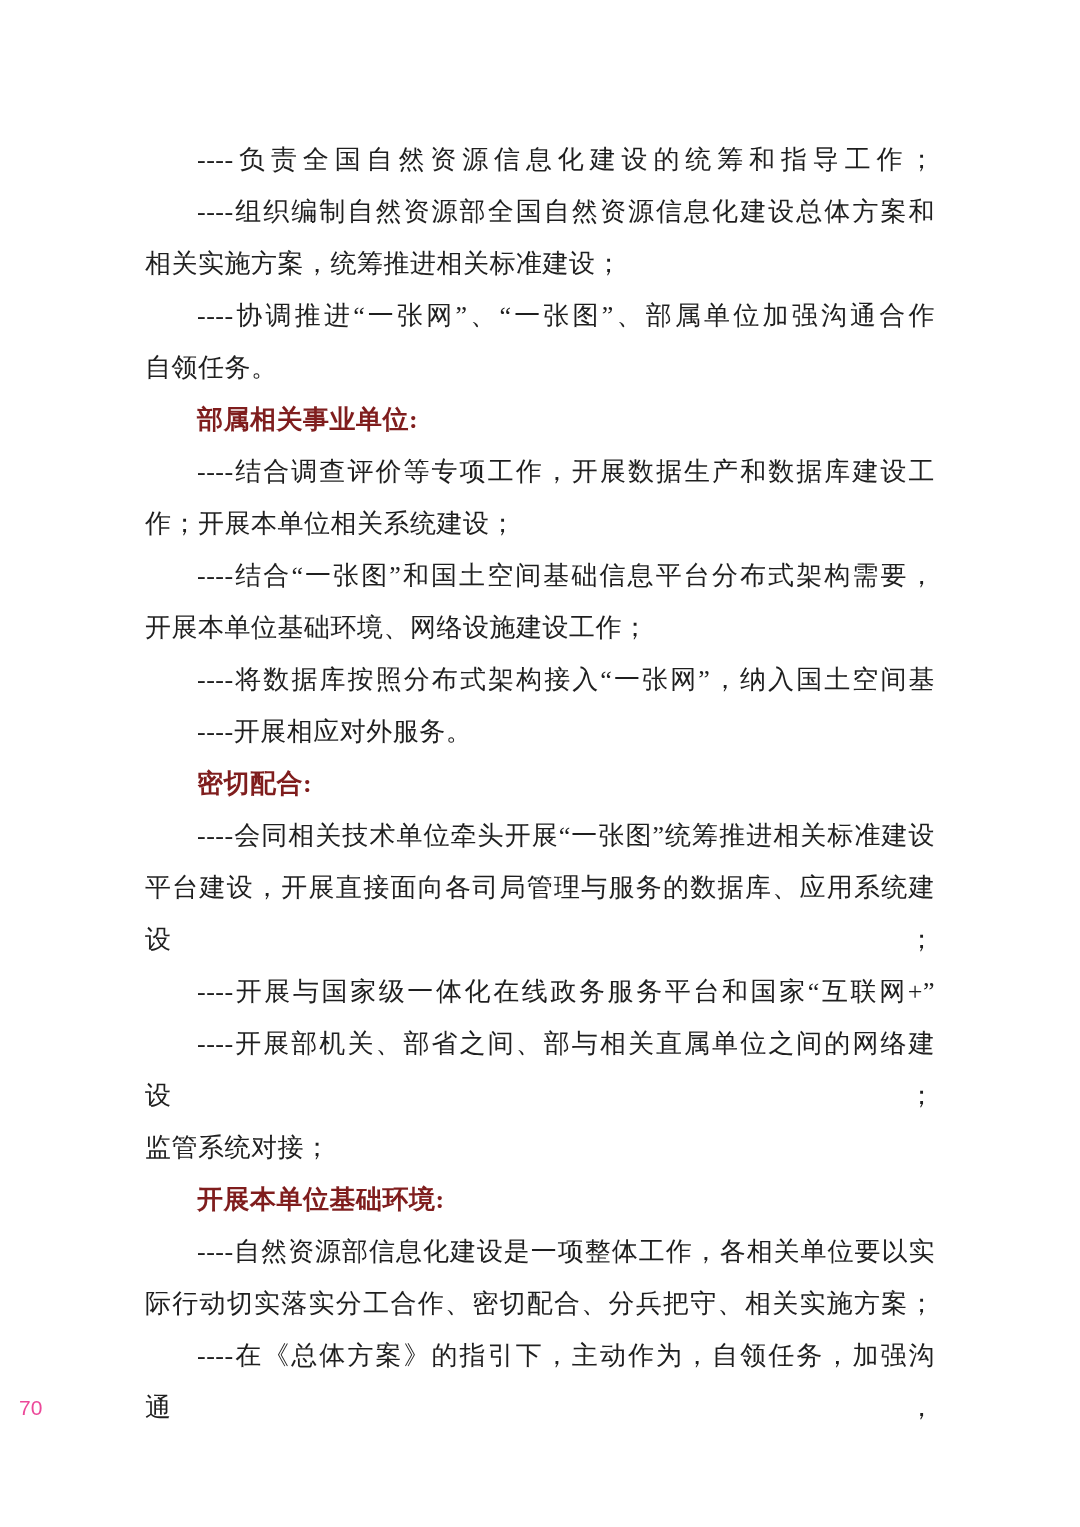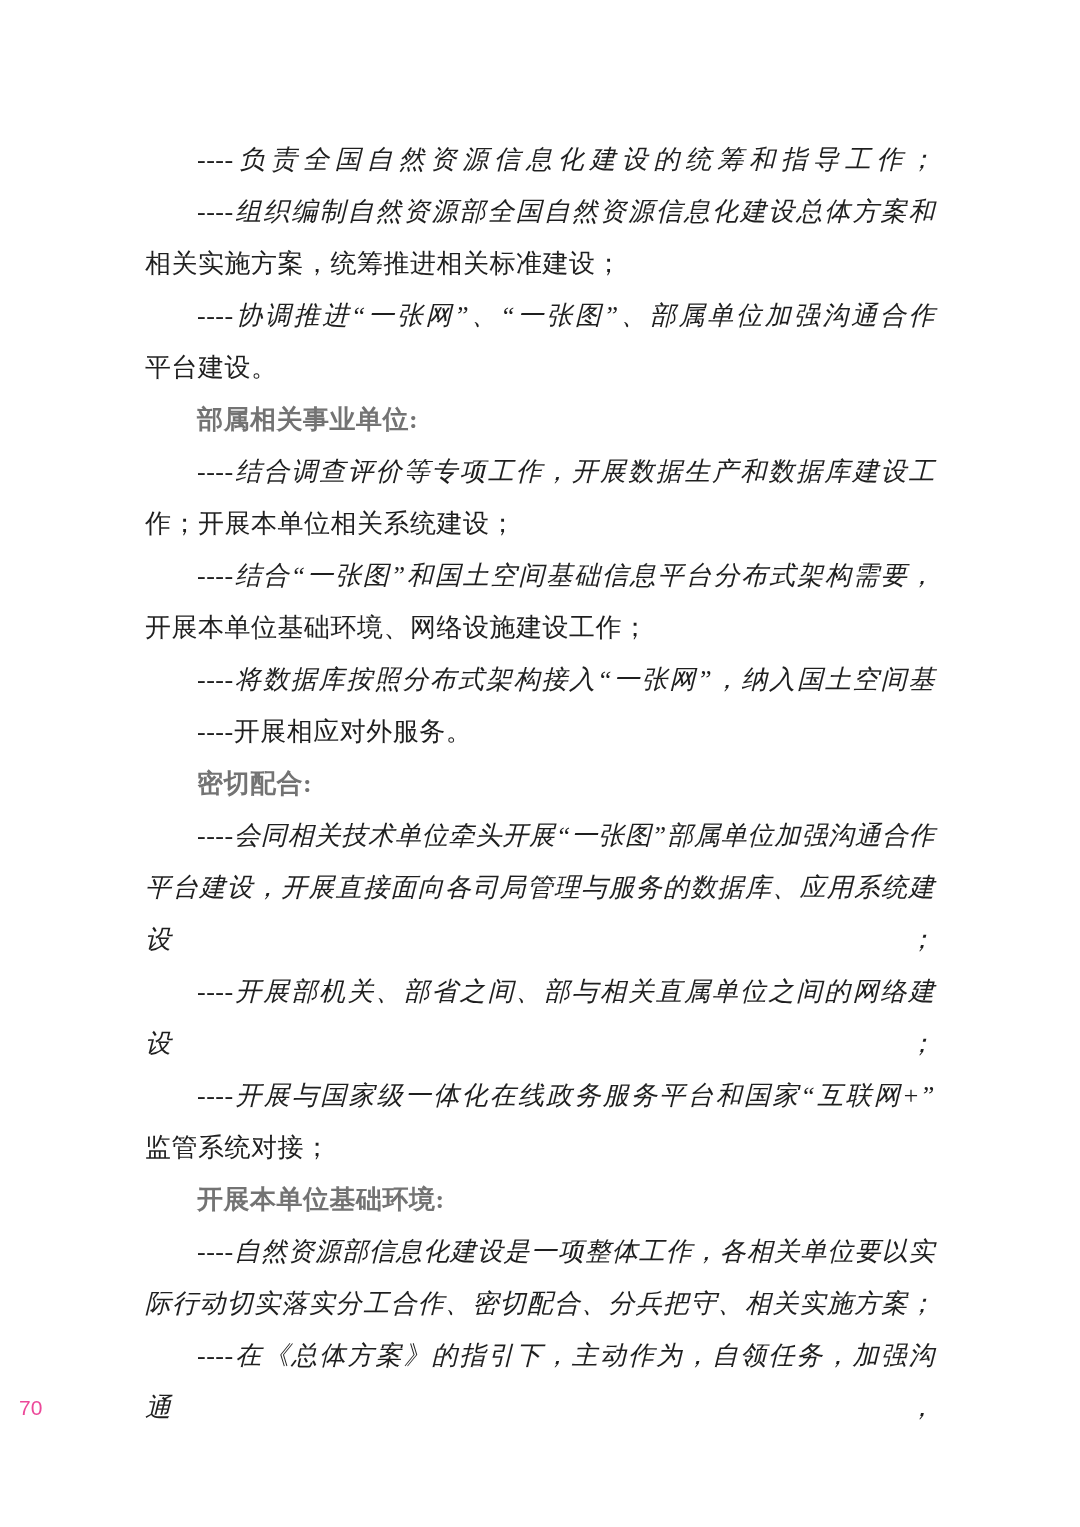--- a/index.html
+++ b/index.html
@@ -29,29 +29,28 @@
     line-height: 52px;
   }
   .line {
     text-align: justify;
     text-align-last: left;
     letter-spacing: 0.5px;
     white-space: normal;
   }
   .line.fill {
     text-align-last: justify;
-    font-style: italic;
   }
   .line.first {
     text-indent: 2em;
   }
   .line.heading {
     font-weight: bold;
     text-indent: 2em;
-    color: #737373;
+    color: #7f1d1d;
   }
   .page-number {
     position: absolute;
     top: 1396px;
     left: 0;
     width: 100%;
     text-align: left;
     font-family: "Liberation Sans", "DejaVu Sans", sans-serif;
     font-size: 21px;
     color: #ec4899;
@@ -60,33 +59,33 @@
 </style>
 </head>
 <body>
 
 <div class="page">
   <div class="doc-body">
       <div class="line first fill">----负责全国自然资源信息化建设的统筹和指导工作；</div>
       <div class="line first fill">----组织编制自然资源部全国自然资源信息化建设总体方案和</div>
       <div class="line">相关实施方案，统筹推进相关标准建设；</div>
       <div class="line first fill">----协调推进“一张网”、“一张图”、部属单位加强沟通合作</div>
-      <div class="line">平台建设。</div>
+      <div class="line">自领任务。</div>
       <div class="line heading">部属相关事业单位:</div>
       <div class="line first fill">----结合调查评价等专项工作，开展数据生产和数据库建设工</div>
       <div class="line">作；开展本单位相关系统建设；</div>
       <div class="line first fill">----结合“一张图”和国土空间基础信息平台分布式架构需要，</div>
       <div class="line">开展本单位基础环境、网络设施建设工作；</div>
       <div class="line first fill">----将数据库按照分布式架构接入“一张网”，纳入国土空间基</div>
       <div class="line first">----开展相应对外服务。</div>
       <div class="line heading">密切配合:</div>
-      <div class="line first fill">----会同相关技术单位牵头开展“一张图”部属单位加强沟通合作</div>
+      <div class="line first fill">----会同相关技术单位牵头开展“一张图”统筹推进相关标准建设</div>
       <div class="line fill">平台建设，开展直接面向各司局管理与服务的数据库、应用系统建设；</div>
+      <div class="line first fill">----开展与国家级一体化在线政务服务平台和国家“互联网+”</div>
       <div class="line first fill">----开展部机关、部省之间、部与相关直属单位之间的网络建设；</div>
-      <div class="line first fill">----开展与国家级一体化在线政务服务平台和国家“互联网+”</div>
       <div class="line">监管系统对接；</div>
       <div class="line heading">开展本单位基础环境:</div>
       <div class="line first fill">----自然资源部信息化建设是一项整体工作，各相关单位要以实</div>
       <div class="line fill">际行动切实落实分工合作、密切配合、分兵把守、相关实施方案；</div>
       <div class="line first fill">----在《总体方案》的指引下，主动作为，自领任务，加强沟通，</div>
     </div>
   <div class="page-number">70</div>
 </div>
 
 </body></html>

